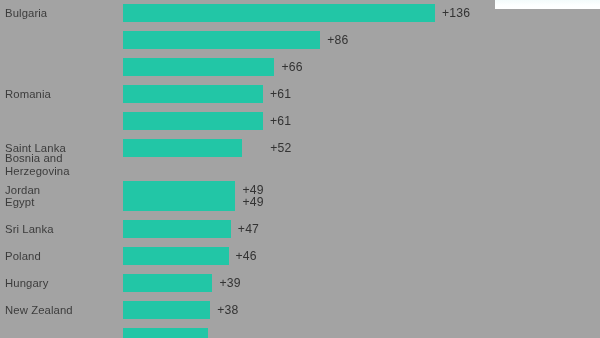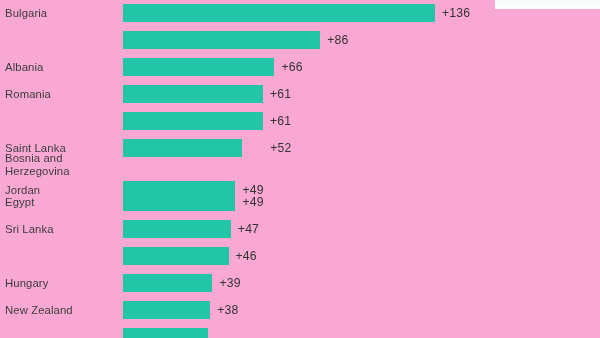--- a/index.html
+++ b/index.html
@@ -8,21 +8,21 @@
     padding: 0;
     background: #ffffff;
   }
   body {
     font-family: "Liberation Sans", sans-serif;
   }
   #chart-root {
     position: relative;
     width: 600px;
     height: 338px;
-    background: #f9a8d4;
+    background: #a3a3a3;
     overflow: hidden;
     box-sizing: border-box;
   }
   
   .top-artifact {
     position: absolute;
     left: 495px;
     top: 0;
     width: 105px;
     height: 9px;
@@ -96,21 +96,20 @@
           <div class="bar-value" style="left: 311.984px; color: rgb(51, 51, 51);">+136</div>
         </div>
       </div>
       <div class="row" style="top: 26px;">
         <div class="bar-track">
           <div class="bar" style="width: 197.284px; background: rgb(34, 198, 166);"></div>
           <div class="bar-value" style="left: 197.284px; color: rgb(51, 51, 51);">+86</div>
         </div>
       </div>
       <div class="row" style="top: 53px;">
-        <div class="row-label single">Albania</div>
         <div class="bar-track">
           <div class="bar" style="width: 151.404px; background: rgb(34, 198, 166);"></div>
           <div class="bar-value" style="left: 151.404px; color: rgb(51, 51, 51);">+66</div>
         </div>
       </div>
       <div class="row" style="top: 80px;">
         <div class="row-label single">Romania</div>
         <div class="bar-track">
           <div class="bar" style="width: 139.934px; background: rgb(34, 198, 166);"></div>
           <div class="bar-value" style="left: 139.934px; color: rgb(51, 51, 51);">+61</div>
@@ -146,20 +145,21 @@
         </div>
       </div>
       <div class="row" style="top: 215px;">
         <div class="row-label single">Sri Lanka</div>
         <div class="bar-track">
           <div class="bar" style="width: 107.818px; background: rgb(34, 198, 166);"></div>
           <div class="bar-value" style="left: 107.818px; color: rgb(51, 51, 51);">+47</div>
         </div>
       </div>
       <div class="row" style="top: 242px;">
+        <div class="row-label single">Poland</div>
         <div class="bar-track">
           <div class="bar" style="width: 105.524px; background: rgb(34, 198, 166);"></div>
           <div class="bar-value" style="left: 105.524px; color: rgb(51, 51, 51);">+46</div>
         </div>
       </div>
       <div class="row" style="top: 269px;">
         <div class="row-label single">Hungary</div>
         <div class="bar-track">
           <div class="bar" style="width: 89.466px; background: rgb(34, 198, 166);"></div>
           <div class="bar-value" style="left: 89.466px; color: rgb(51, 51, 51);">+39</div>

